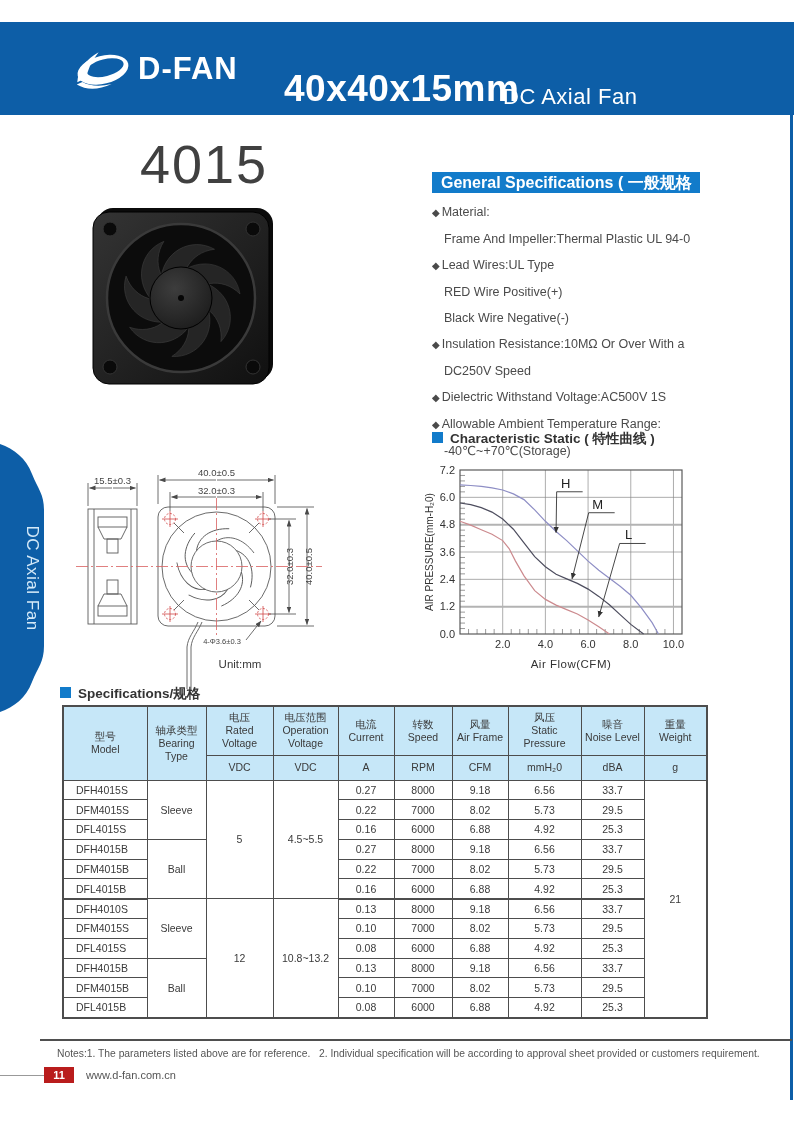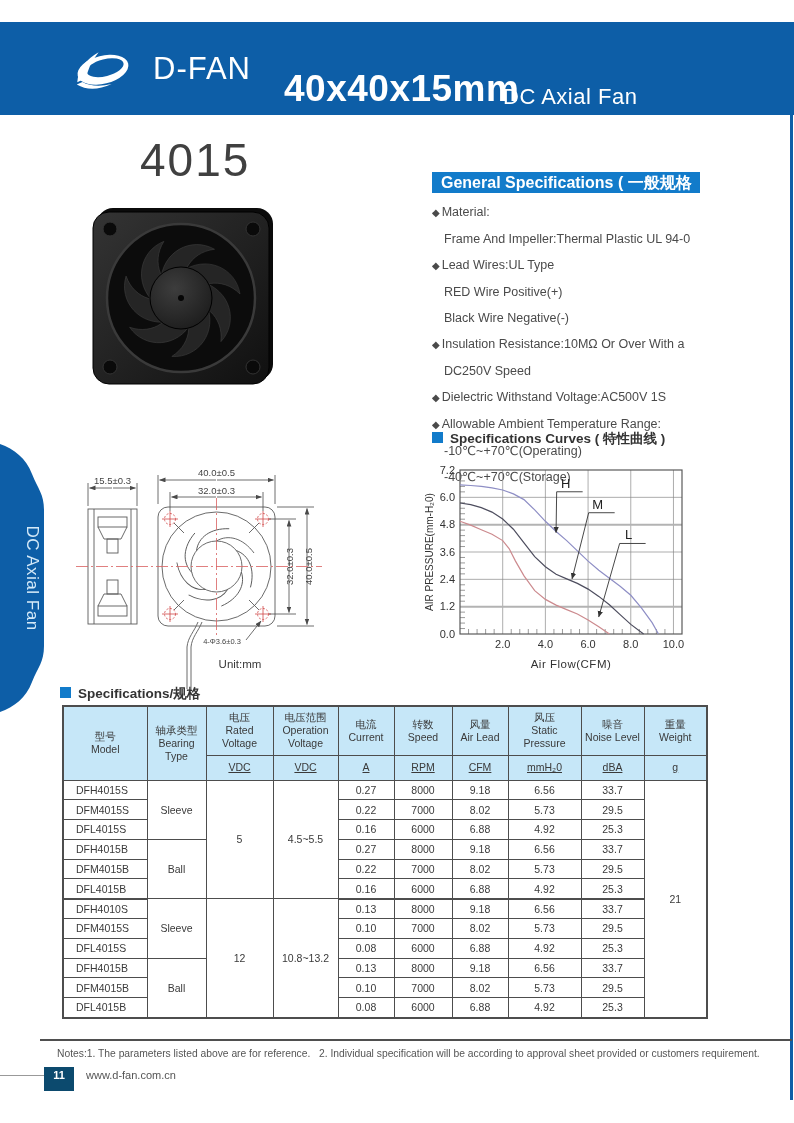--- a/index.html
+++ b/index.html
@@ -4,28 +4,28 @@
 <style>
   * { box-sizing: border-box; }
   html,body { margin:0; padding:0; background:#ffffff; }
   .page {
     position:relative; width:794px; height:1123px; background:#fff; overflow:hidden;
     font-family:"Liberation Sans","DejaVu Sans",sans-serif; color:#3a3a3a;
   }
   
   .header-band { position:absolute; left:0; top:22px; width:794px; height:93px; background:#0d5ea7; }
   .logo { position:absolute; left:72px; top:24px; display:flex; align-items:center; }
-  .logo-text { color:#fff; font-size:31px; font-weight:normal; letter-spacing:1px; margin-left:21px; }
+  .logo-text { color:#fff; font-size:31px; font-weight:bold; letter-spacing:1px; margin-left:6px; }
   .head-title { position:absolute; left:284px; top:46px; color:#ffffff; font-size:37px; font-weight:700; letter-spacing:0.5px; }
   .head-sub { position:absolute; left:503px; top:62px; color:#fff; font-size:22px; font-weight:500; letter-spacing:0.5px; }
   .right-rule { position:absolute; right:1px; top:115px; width:3px; height:985px; background:#0d5ea7; }
   
   .side-tab { position:absolute; left:0; top:444px; width:48px; height:268px; }
   
-  .model-title { position:absolute; left:140px; top:133px; font-size:46px; color:#404040; letter-spacing:2px;text-align:center; }
+  .model-title { position:absolute; left:140px; top:133px; font-size:54px; color:#404040; letter-spacing:2px;text-align:center; }
   .fan-photo { position:absolute; left:90px; top:206px; }
   
   .gs-bar { position:absolute; left:432px; top:172px; width:268px; height:21px; background:#127bca;
             color:#fff; font-size:16px; font-weight:bold; line-height:21px; padding-left:9px; }
   .gs-list { position:absolute; left:432px; top:199px; width:330px; font-size:12.5px; color:#4a4a4a; }
   .gs-line { line-height:26px; white-space:pre; }
   .gs-line.indent { padding-left:12px; }
   .diamond { font-size:10px; margin-right:2px; color:#4a4a4a; }
   
   .section-title { position:absolute; font-size:13.5px; font-weight:bold; color:#333; }
@@ -36,29 +36,29 @@
   
   .dim-wrap { position:absolute; left:70px; top:456px; }
   .chart-wrap { position:absolute; left:424px; top:452px; }
   
   .spec-table { position:absolute; left:62px; top:705px; width:644px; border-collapse:collapse;
                 table-layout:fixed; border:2px solid #4d4d4d; }
   .spec-table th, .spec-table td { border:1px solid #4d4d4d; text-align:center; vertical-align:middle;
                 padding:0; font-weight:normal; color:#3a3a3a; }
   .spec-table thead th { background:#c6e7f8; font-size:10.5px; line-height:13px; }
   .spec-table thead tr:first-child th { height:49px; }
-  .spec-table thead th.unit-row { height:25px;text-decoration:underline; }
+  .spec-table thead th.unit-row { height:25px; }
   .spec-table tbody td { font-size:10.5px; height:19.8px; background:#fff; }
   .spec-table td.model-col { text-align:left; padding-left:12px; }
   .spec-table tr.grp-end td { border-bottom:2px solid #4d4d4d; }
   
   .notes-rule { position:absolute; left:40px; top:1039px; width:752px; height:2px; background:#4f4f4f; }
   .notes { position:absolute; left:57px; top:1048px; width:730px; font-size:10.3px; color:#555; white-space:pre-wrap; }
   .badge-line { position:absolute; left:0; top:1075px; width:44px; height:1px; background:#999; }
-  .page-badge { position:absolute; left:44px; top:1067px; width:30px; height:24px; background:#0c4a6e;
+  .page-badge { position:absolute; left:44px; top:1067px; width:30px; height:16px; background:#b91c1c;
                 color:#fff; font-size:11px; font-weight:bold; text-align:center; line-height:16px; }
   .website { position:absolute; left:86px; top:1069px; font-size:11px; color:#555; }
 </style>
 </head>
 <body>
 
 <div class="page">
 
   <div class="header-band">
     <div class="logo">
@@ -126,26 +126,25 @@
   <div class="gs-list" id="gs-list">
       <div class="gs-line"><span class="diamond">◆</span><span>Material:</span></div>
       <div class="gs-line indent"><span>Frame And Impeller:Thermal Plastic UL 94-0</span></div>
       <div class="gs-line"><span class="diamond">◆</span><span>Lead Wires:UL Type</span></div>
       <div class="gs-line indent"><span>RED Wire Positive(+)</span></div>
       <div class="gs-line indent"><span>Black Wire Negative(-)</span></div>
       <div class="gs-line"><span class="diamond">◆</span><span>Insulation Resistance:10MΩ Or Over With a</span></div>
       <div class="gs-line indent"><span>DC250V Speed</span></div>
       <div class="gs-line"><span class="diamond">◆</span><span>Dielectric Withstand Voltage:AC500V 1S</span></div>
       <div class="gs-line"><span class="diamond">◆</span><span>Allowable Ambient Temperature Range:</span></div>
-      <div class="gs-line indent"><span>-10℃~+70℃(Operating)</span></div>
       <div class="gs-line indent"><span>-40℃~+70℃(Storage)</span></div>
     </div>
 
   <div class="section-title st-curves">
-    <span class="blue-sq"></span><span>Specifications Curves ( 特性曲线 )</span>
+    <span class="blue-sq"></span><span>Characteristic Static ( 特性曲线 )</span>
   </div>
   <div class="section-title st-specs">
     <span class="blue-sq"></span><span>Specifications/规格</span>
   </div>
 
   <div class="dim-wrap">
     <svg width="350" height="234" viewBox="0 0 350 234" font-family="Liberation Sans, DejaVu Sans, sans-serif">
       <defs>
         <marker id="dimA" orient="auto" markerWidth="9" markerHeight="7" refX="7.5" refY="3">
           <path d="M0,0 L8,3 L0,6 Z" fill="#4a4a4a"></path>
@@ -369,21 +368,21 @@
           <th>
             <div>电流</div>
             <div>Current</div>
           </th>
           <th>
             <div>转数</div>
             <div>Speed</div>
           </th>
           <th>
             <div>风量</div>
-            <div>Air Lead</div>
+            <div>Air Frame</div>
           </th>
           <th>
             <div>风压</div>
             <div>Static</div>
             <div>Pressure</div>
           </th>
           <th>
             <div>噪音</div>
             <div>Noise Level</div>
           </th>

